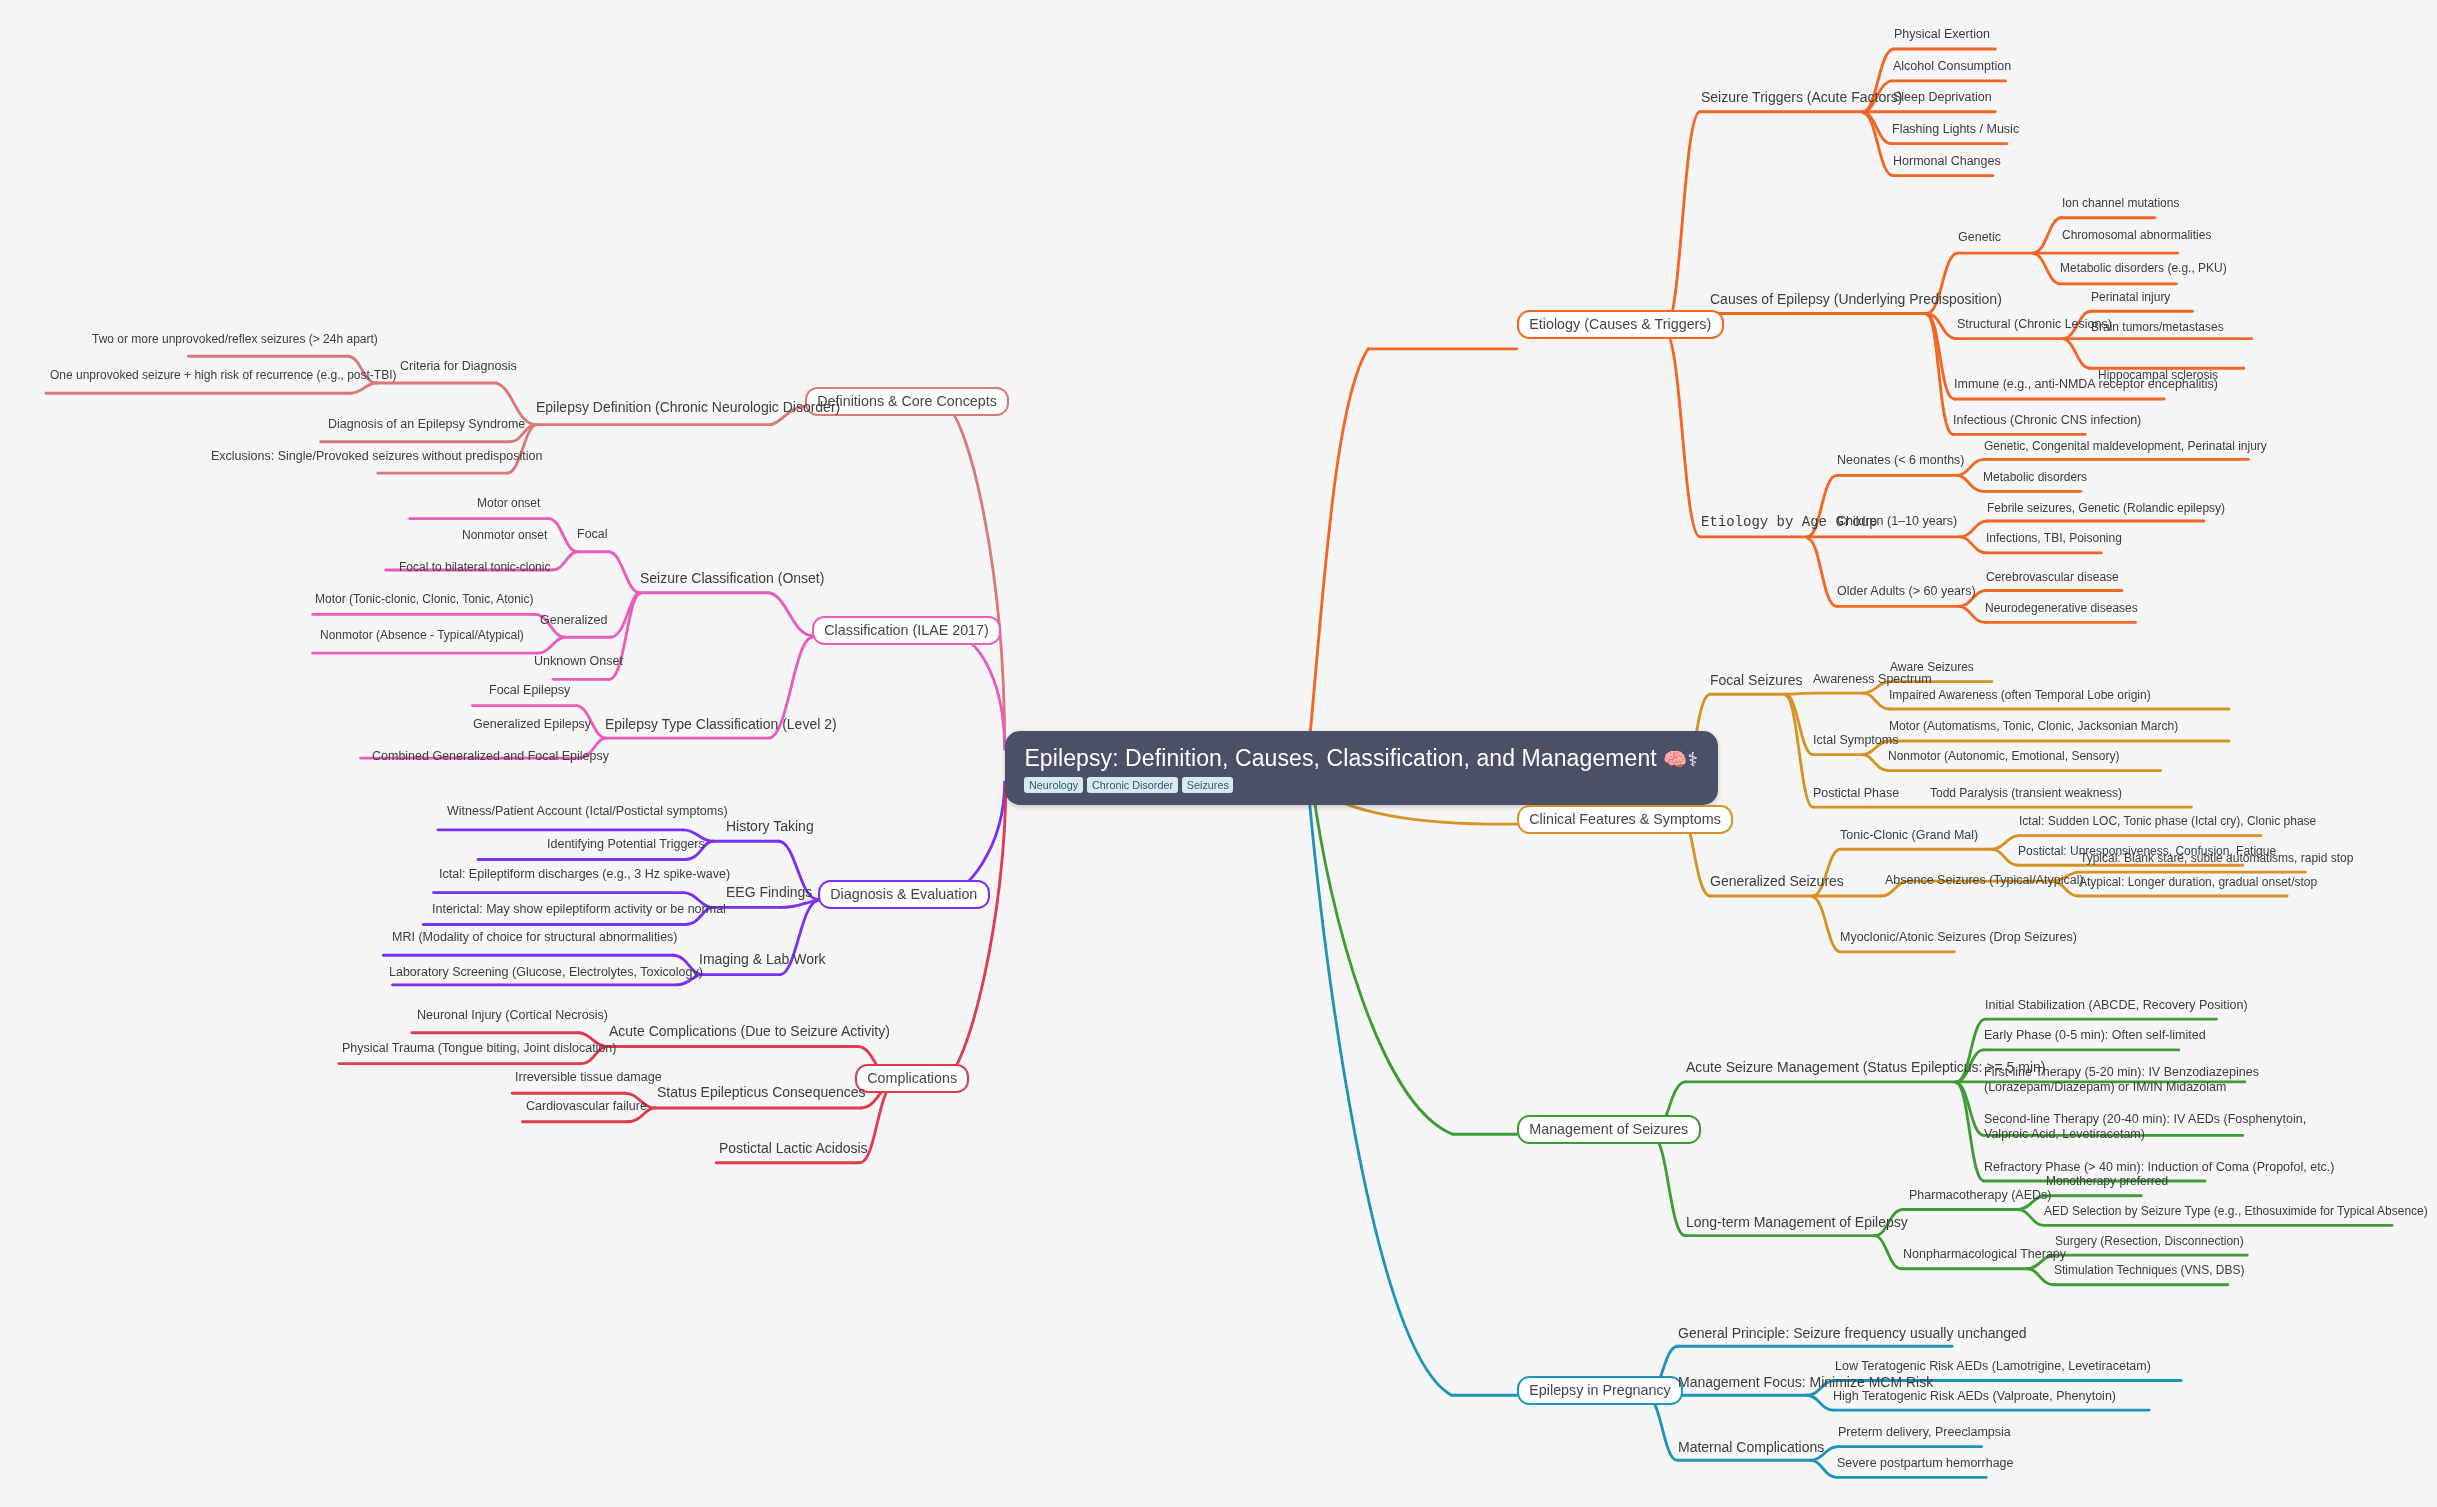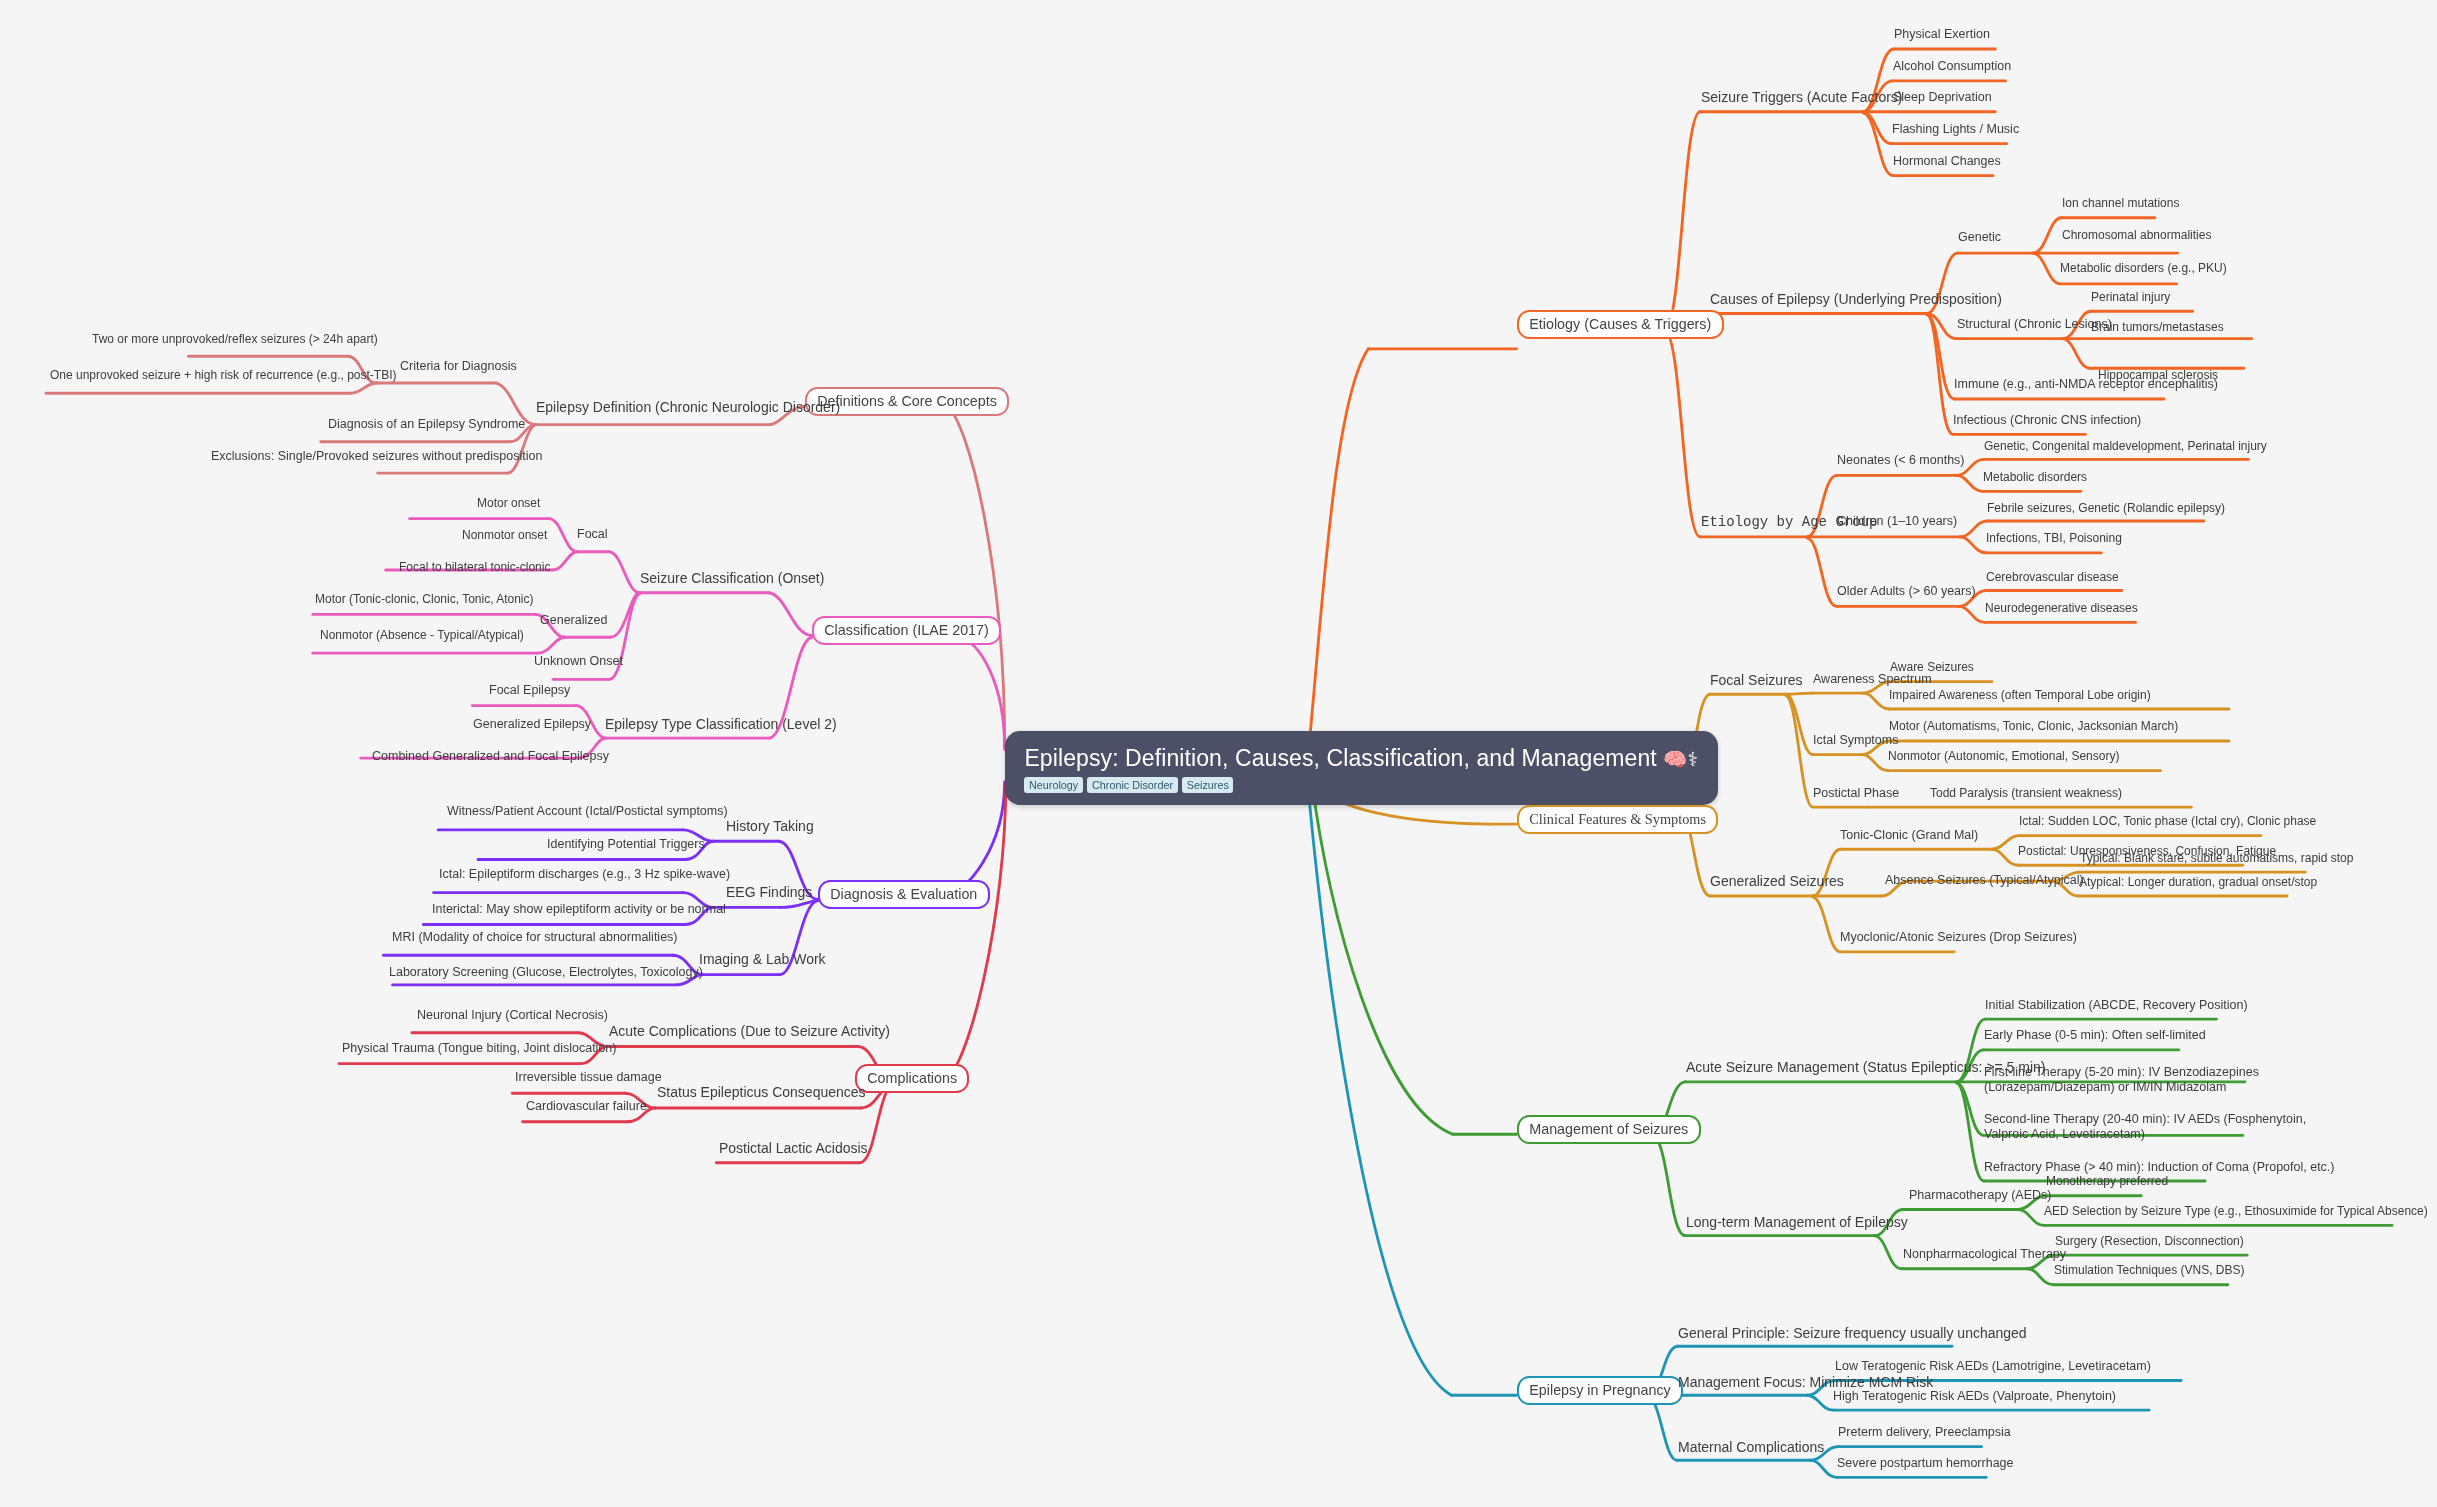--- a/index.html
+++ b/index.html
@@ -317,21 +317,21 @@
   <div class="pill" style="left:805px; top:387px; border-color:#d9797c;">Definitions &amp; Core Concepts</div>
 
   <div class="pill" style="left:812px; top:616px; border-color:#e95bbd;">Classification (ILAE 2017)</div>
 
   <div class="pill" style="left:818px; top:880px; border-color:#7b2ff7;">Diagnosis &amp; Evaluation</div>
 
   <div class="pill" style="left:855px; top:1064px; border-color:#e03a4e;">Complications</div>
 
   <div class="pill" style="left:1517px; top:310px; border-color:#f26522;">Etiology (Causes &amp; Triggers)</div>
 
-  <div class="pill" style="left:1517px; top:805px; border-color:#d69222;font-family:Liberation Serif, serif;">Clinical Features &amp; Symptoms</div>
+  <div class="pill" style="left:1517px; top:805px; border-color:#d69222;">Clinical Features &amp; Symptoms</div>
 
   <div class="pill" style="left:1517px; top:1115px; border-color:#3f9c35;">Management of Seizures</div>
 
   <div class="pill" style="left:1517px; top:1376px; border-color:#1f95b5;">Epilepsy in Pregnancy</div>
 
   <div class="lbl l2" style="left:536px; top:399px;">Epilepsy Definition (Chronic Neurologic Disorder)</div>
   <div class="lbl l3" style="left:400px; top:359px;">Criteria for Diagnosis</div>
   <div class="lbl l4" style="left:92px; top:332px;">Two or more unprovoked/reflex seizures (&gt; 24h apart)</div>
   <div class="lbl l4" style="left:50px; top:368px;">One unprovoked seizure + high risk of recurrence (e.g., post-TBI)</div>
   <div class="lbl l3" style="left:328px; top:417px;">Diagnosis of an Epilepsy Syndrome</div>

